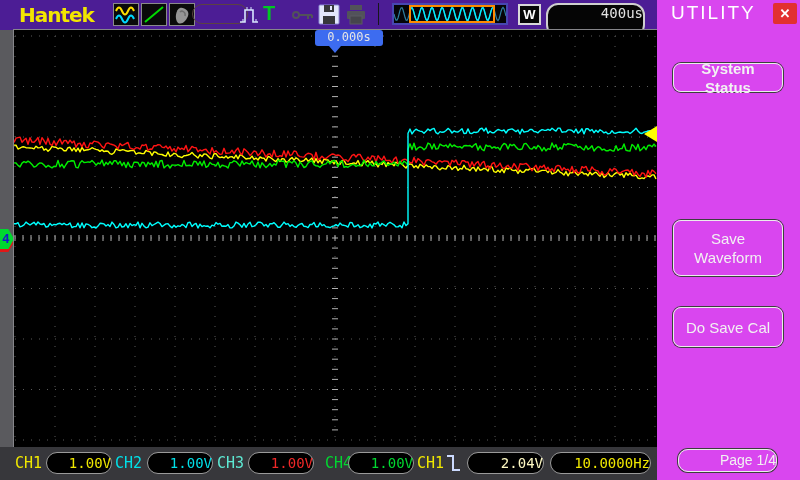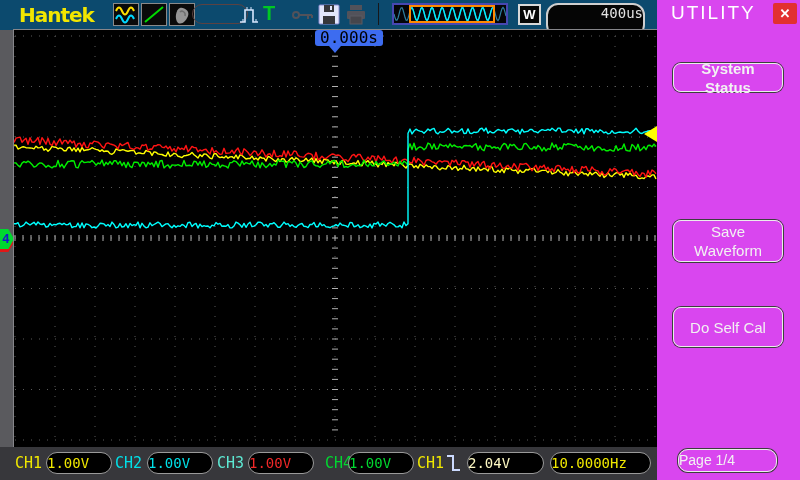--- a/index.html
+++ b/index.html
@@ -1,19 +1,19 @@
 <!DOCTYPE html>
 <html><head>
 <meta charset="utf-8">
 <style>
   html,body{margin:0;padding:0;}
   body{width:800px;height:480px;position:relative;overflow:hidden;background:#37373b;
        font-family:"DejaVu Sans Mono", monospace;}
   
-  .topbar{position:absolute;left:0;top:0;width:657px;height:30px;background:#0c4a6e;}
+  .topbar{position:absolute;left:0;top:0;width:657px;height:30px;background:#4c1d95;}
   .logo{position:absolute;left:19px;top:3px;font-family:"DejaVu Sans",sans-serif;
         font-weight:bold;font-size:20px;color:#f2e600;letter-spacing:-1px;}
   .iconbox{position:absolute;top:3px;width:26px;height:23px;background:#0a0a0a;
            border:1px solid #8a8a8a;box-sizing:border-box;}
   .icon-plain{position:absolute;top:3px;width:24px;height:23px;}
   .oval-outline{position:absolute;left:192px;top:4px;width:54px;height:18px;
                 border:1px solid #5c4242;border-radius:10px;background:transparent;}
   .trigger-t{position:absolute;left:263px;top:2px;font-family:"Liberation Sans",sans-serif;
              font-weight:bold;font-size:20px;color:#00c824;}
   .tb-sep{position:absolute;left:378px;top:3px;width:1px;height:22px;background:#17171a;}
@@ -23,21 +23,21 @@
         border:2px solid #d8d8d8;box-sizing:border-box;color:#fff;font-weight:bold;
         font-size:13px;text-align:center;line-height:17px;font-family:"Liberation Sans",sans-serif;}
   .tb-pill{position:absolute;left:546px;top:3px;width:99px;height:34px;background:#050505;
            border:2px solid #cfcfcf;border-radius:12px;box-sizing:border-box;color:#e2e2e2;
            font-size:14px;text-align:right;line-height:17px;}
   
   .left-strip{position:absolute;left:0;top:30px;width:14px;height:417px;background:#5a5a5e;}
   .display{position:absolute;left:14px;top:30px;width:643px;height:417px;background:#000;
            box-shadow:0 0 0 1px #86868a;}
   .trig-tag{position:absolute;left:301px;top:0;width:68px;height:16px;background:#3d6cf0;
-            border-radius:3px;color:#000000;font-size:16px;text-align:center;line-height:15px;}
+            border-radius:3px;color:#e5e5e5;font-size:12px;text-align:center;line-height:15px;}
   .trig-tag-tri{position:absolute;left:315px;top:16px;width:0;height:0;
                 border-left:6px solid transparent;border-right:6px solid transparent;
                 border-top:7px solid #3d6cf0;}
   .trig-level-arrow{position:absolute;left:630px;top:96px;width:0;height:0;
                     border-top:8px solid transparent;border-bottom:8px solid transparent;
                     border-right:13px solid #ffff00;}
   .gnd-marker{position:absolute;left:0;width:14px;height:20px;
               clip-path:polygon(0 0,60% 0,100% 50%,60% 100%,0 100%);
               color:#1818c8;font-weight:bold;font-size:13px;line-height:20px;padding-left:2px;
               box-sizing:border-box;}
@@ -47,28 +47,28 @@
             font-size:19px;letter-spacing:2px;color:#fff;}
   .sb-close{position:absolute;left:116px;top:3px;width:24px;height:21px;background:#e23030;
             border-radius:2px;color:#fff;font-weight:bold;font-size:13px;text-align:center;
             line-height:21px;font-family:"Liberation Sans",sans-serif;}
   .sb-btn{position:absolute;left:16px;width:110px;border:1px solid #ececec;border-radius:8px;
           box-shadow:0 0 0 1px #3e3e3e;color:#f2f2f2;font-family:"Liberation Sans",sans-serif;
           font-size:15px;line-height:19px;text-align:center;display:flex;align-items:center;
           justify-content:center;box-sizing:border-box;padding:1px 8px;}
   .sb-page{position:absolute;left:21px;top:449px;width:99px;height:23px;border:1px solid #ececec;
            border-radius:10px;box-shadow:0 0 0 1px #3e3e3e;color:#f2f2f2;font-size:14px;
-           font-family:"Liberation Sans",sans-serif;text-align:left;line-height:21px;
+           font-family:"Liberation Sans",sans-serif;text-align:right;line-height:21px;
            box-sizing:border-box;}
   
   .statusbar{position:absolute;left:0;top:447px;width:657px;height:33px;background:#37373b;}
   .ch-group{position:absolute;top:5px;height:23px;}
   .ch-label{position:absolute;top:2px;font-size:15px;}
   .pill{position:absolute;top:0;height:22px;background:#000;border:1px solid #9a9a9a;
-        border-radius:12px;box-sizing:border-box;font-size:14px;text-align:left;
+        border-radius:12px;box-sizing:border-box;font-size:14px;text-align:right;
         line-height:20px;}
 </style>
 </head>
 <body>
 
 <div class="topbar">
   <div class="logo">Hantek</div>
 
   <div class="iconbox" style="left:113px;">
     <svg width="24" height="21" viewBox="0 0 24 21">
@@ -302,22 +302,22 @@
   </svg>
   <div class="trig-tag">0.000s</div>
   <div class="trig-tag-tri"></div>
   <div class="trig-level-arrow" id="trig-arrow" style="top: 96px; border-right-color: rgb(255, 255, 0);"></div>
 </div>
 
 <div class="sidebar">
   <div class="sb-title">UTILITY</div>
   <div class="sb-close">✕</div>
   <div class="sb-btn" style="top:63px;height:29px;font-weight:bold;">System Status</div>
-  <div class="sb-btn" style="top:220px;height:42px;">Save Waveform</div>
-  <div class="sb-btn" style="top:307px;height:40px;">Do Self Cal</div>
+  <div class="sb-btn" style="top:220px;height:56px;">Save Waveform</div>
+  <div class="sb-btn" style="top:307px;height:40px;">Do Save Cal</div>
   <div class="sb-page">Page 1/4</div>
 </div>
 
 <div class="statusbar">
   <div class="ch-group" style="left:15px;">
     <span class="ch-label" style="color: rgb(240, 232, 0);">CH1</span>
     <span class="pill" style="left: 31px; width: 66px; color: rgb(240, 232, 0);">1.00V</span>
   </div>
   <div class="ch-group" style="left:115px;">
     <span class="ch-label" style="color: rgb(0, 224, 232);">CH2</span>

